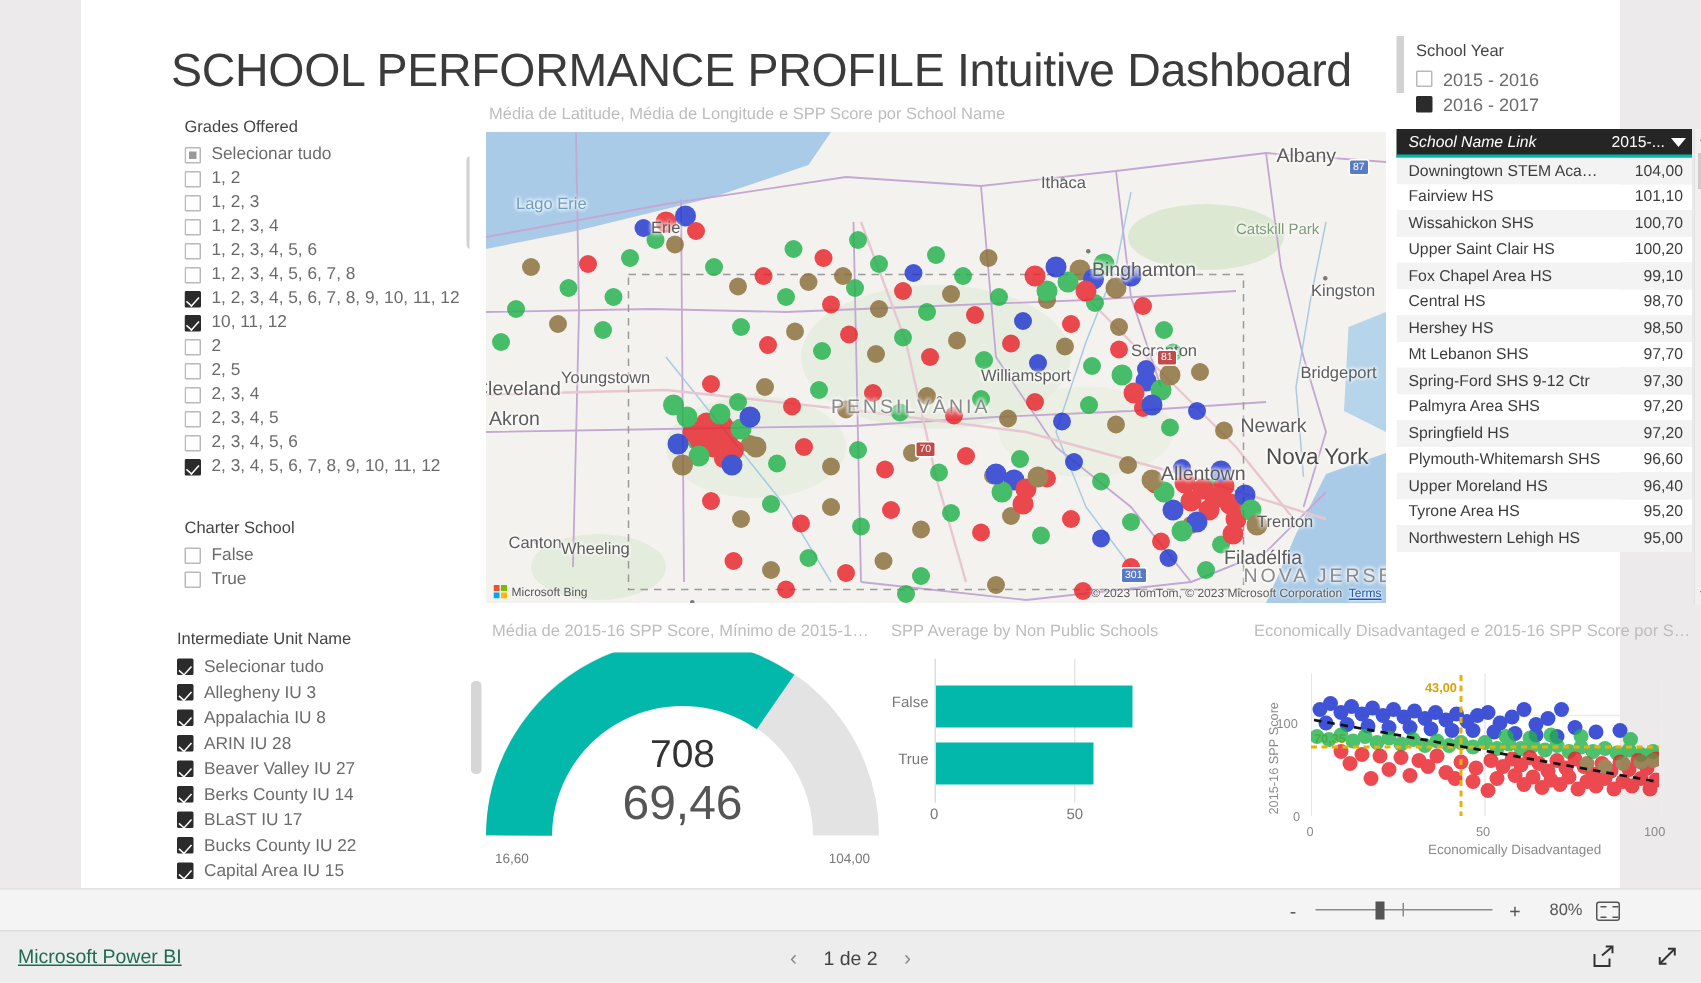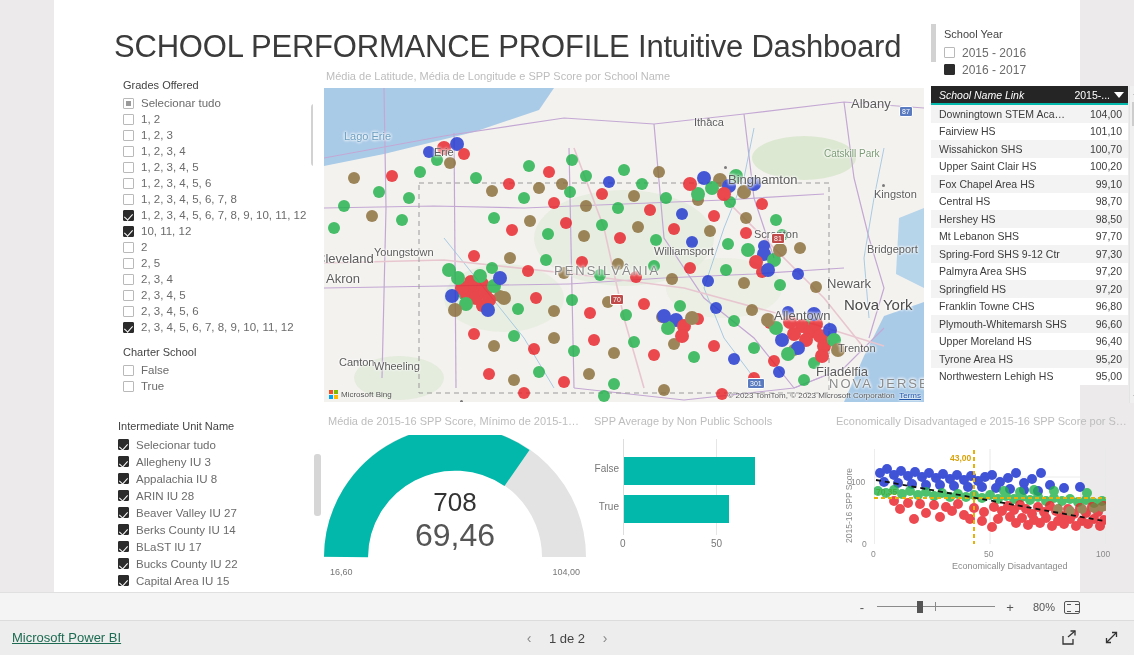--- a/index.html
+++ b/index.html
@@ -214,24 +214,20 @@
             <span class="cb"></span>
             <span>1, 2</span>
           </div>
         <div class="slicer-item">
             <span class="cb"></span>
             <span>1, 2, 3</span>
           </div>
         <div class="slicer-item">
             <span class="cb"></span>
             <span>1, 2, 3, 4</span>
-          </div>
-        <div class="slicer-item">
-            <span class="cb"></span>
-            <span>1, 2, 3, 4, 5</span>
           </div>
         <div class="slicer-item">
             <span class="cb"></span>
             <span>1, 2, 3, 4, 5, 6</span>
           </div>
         <div class="slicer-item">
             <span class="cb"></span>
             <span>1, 2, 3, 4, 5, 6, 7, 8</span>
           </div>
         <div class="slicer-item">
@@ -689,24 +685,20 @@
             <div class="c1">Spring-Ford SHS 9-12 Ctr</div>
             <div class="c2">97,30</div>
           </div>
         <div class="trow">
             <div class="c1">Palmyra Area SHS</div>
             <div class="c2">97,20</div>
           </div>
         <div class="trow">
             <div class="c1">Springfield HS</div>
             <div class="c2">97,20</div>
-          </div>
-        <div class="trow">
-            <div class="c1">Franklin Towne CHS</div>
-            <div class="c2">96,80</div>
           </div>
         <div class="trow">
             <div class="c1">Plymouth-Whitemarsh SHS</div>
             <div class="c2">96,60</div>
           </div>
         <div class="trow">
             <div class="c1">Upper Moreland HS</div>
             <div class="c2">96,40</div>
           </div>
         <div class="trow">

